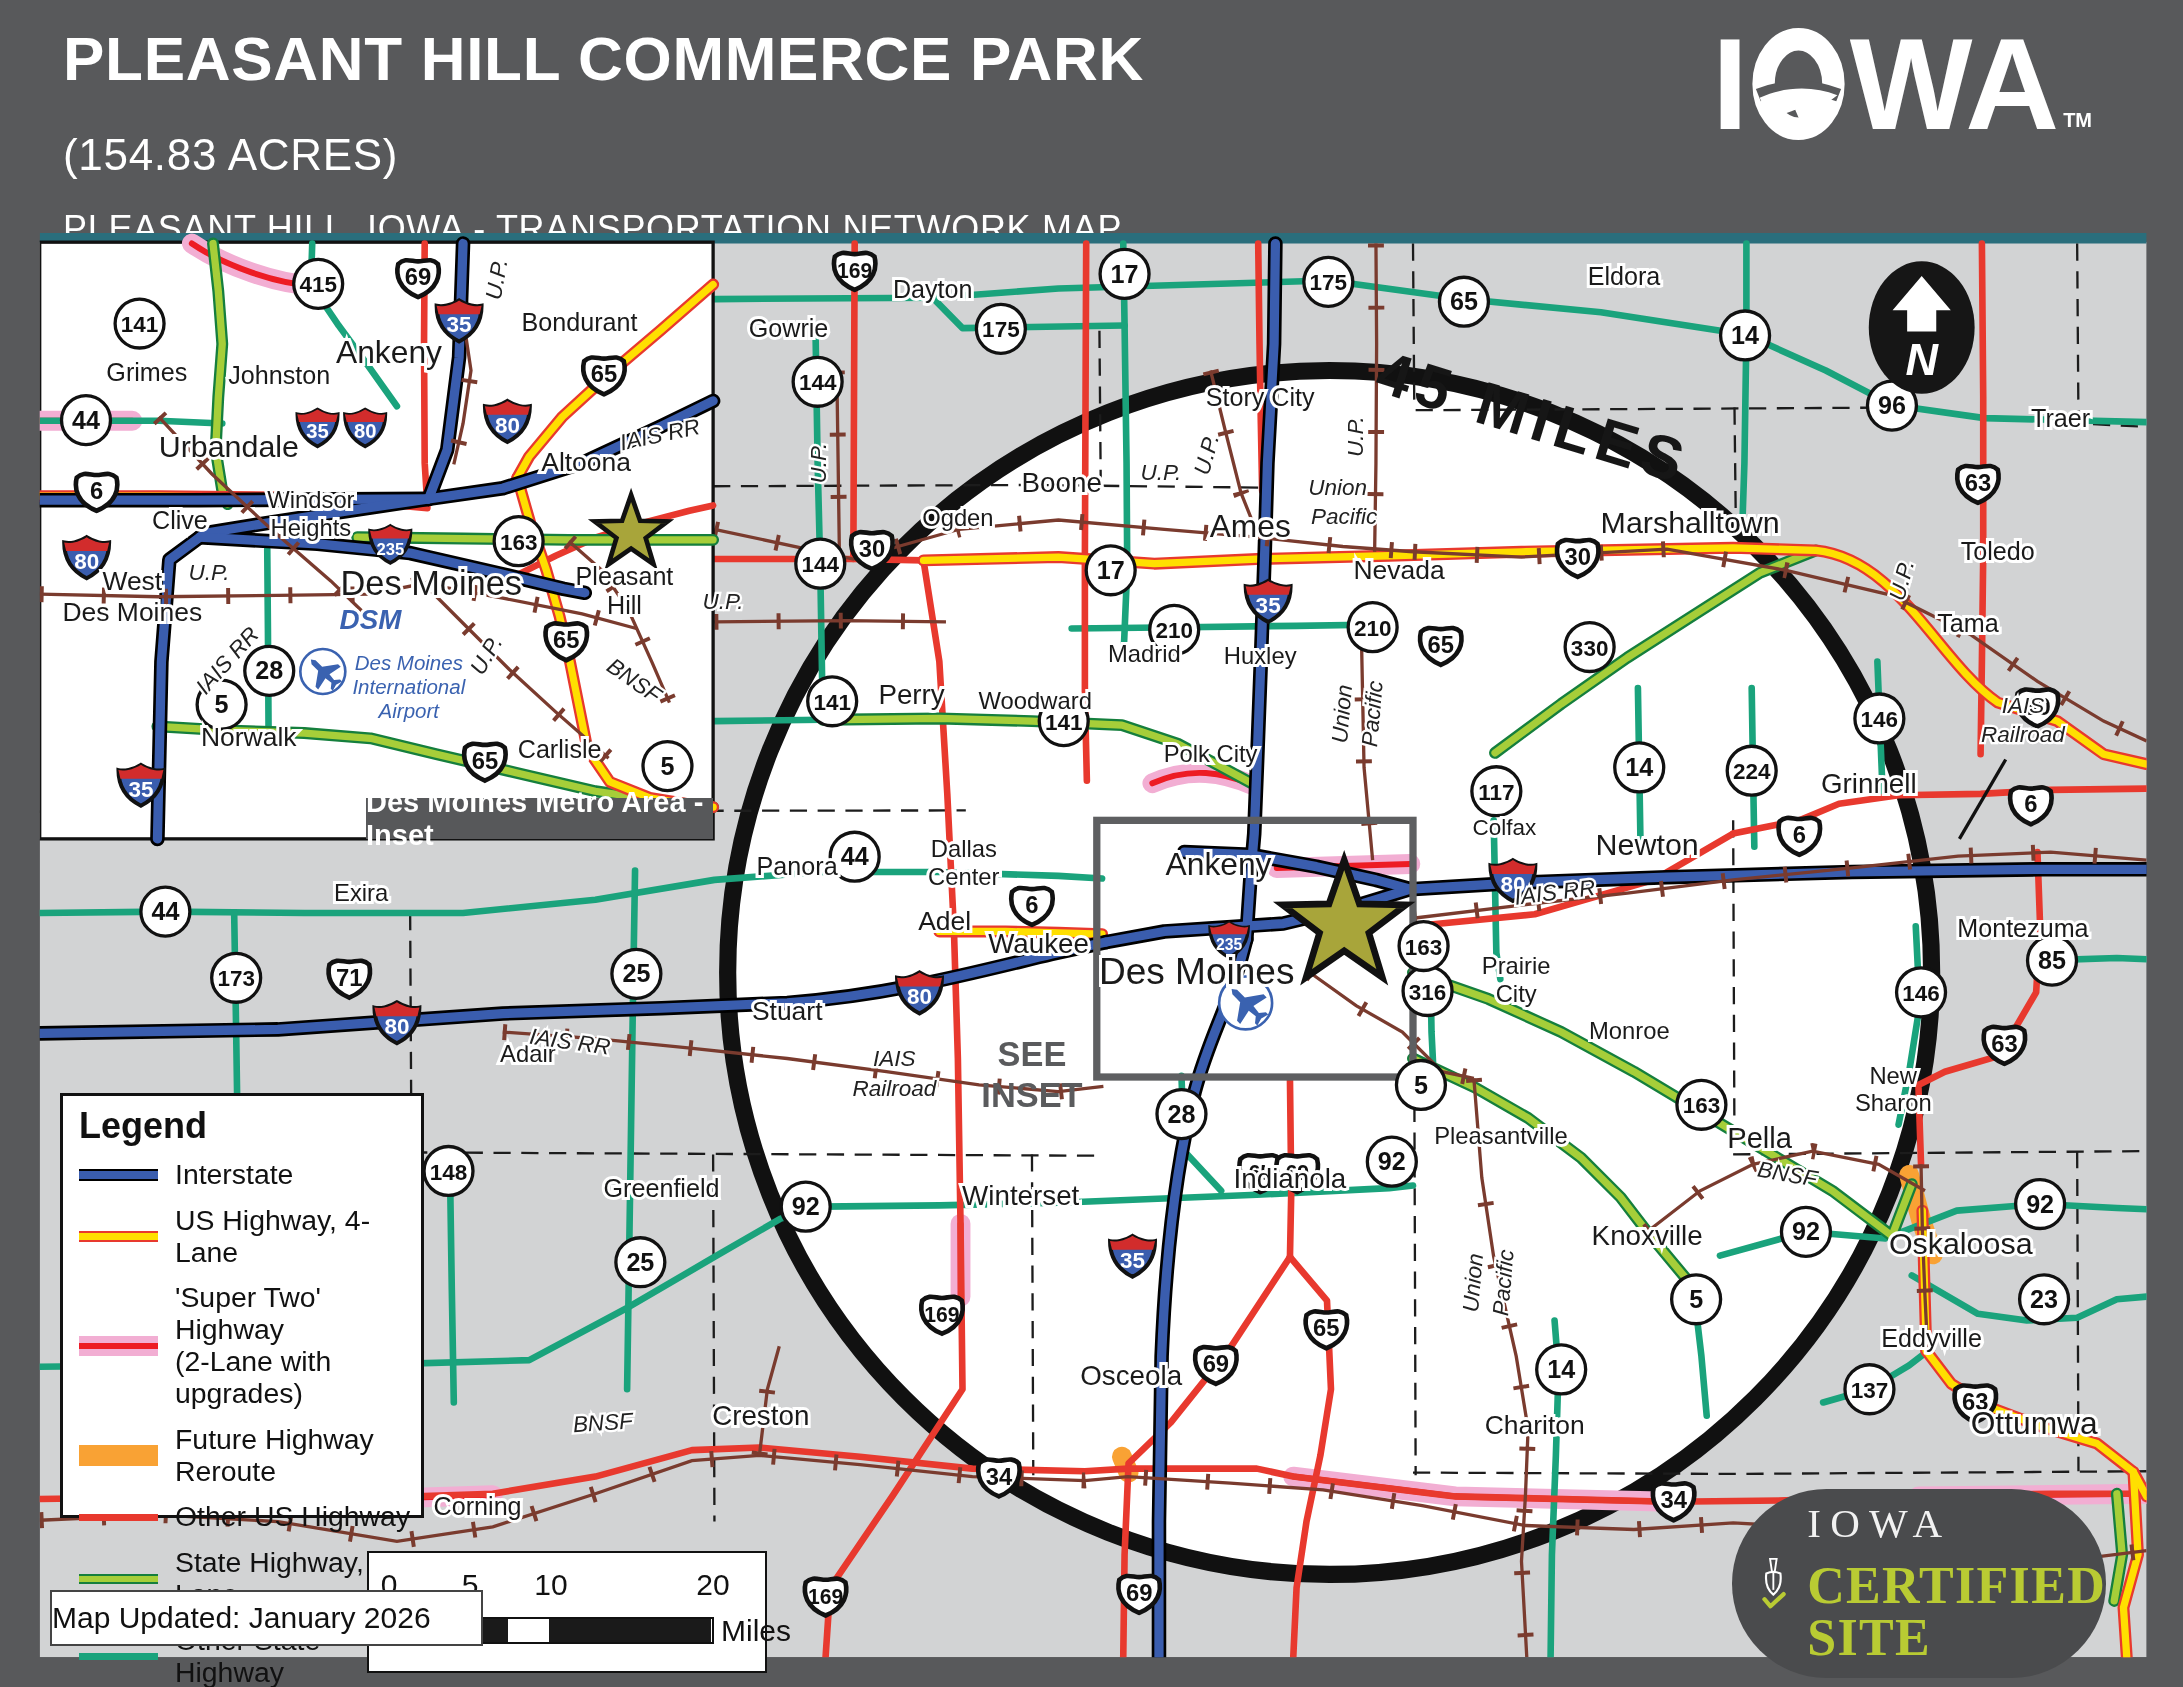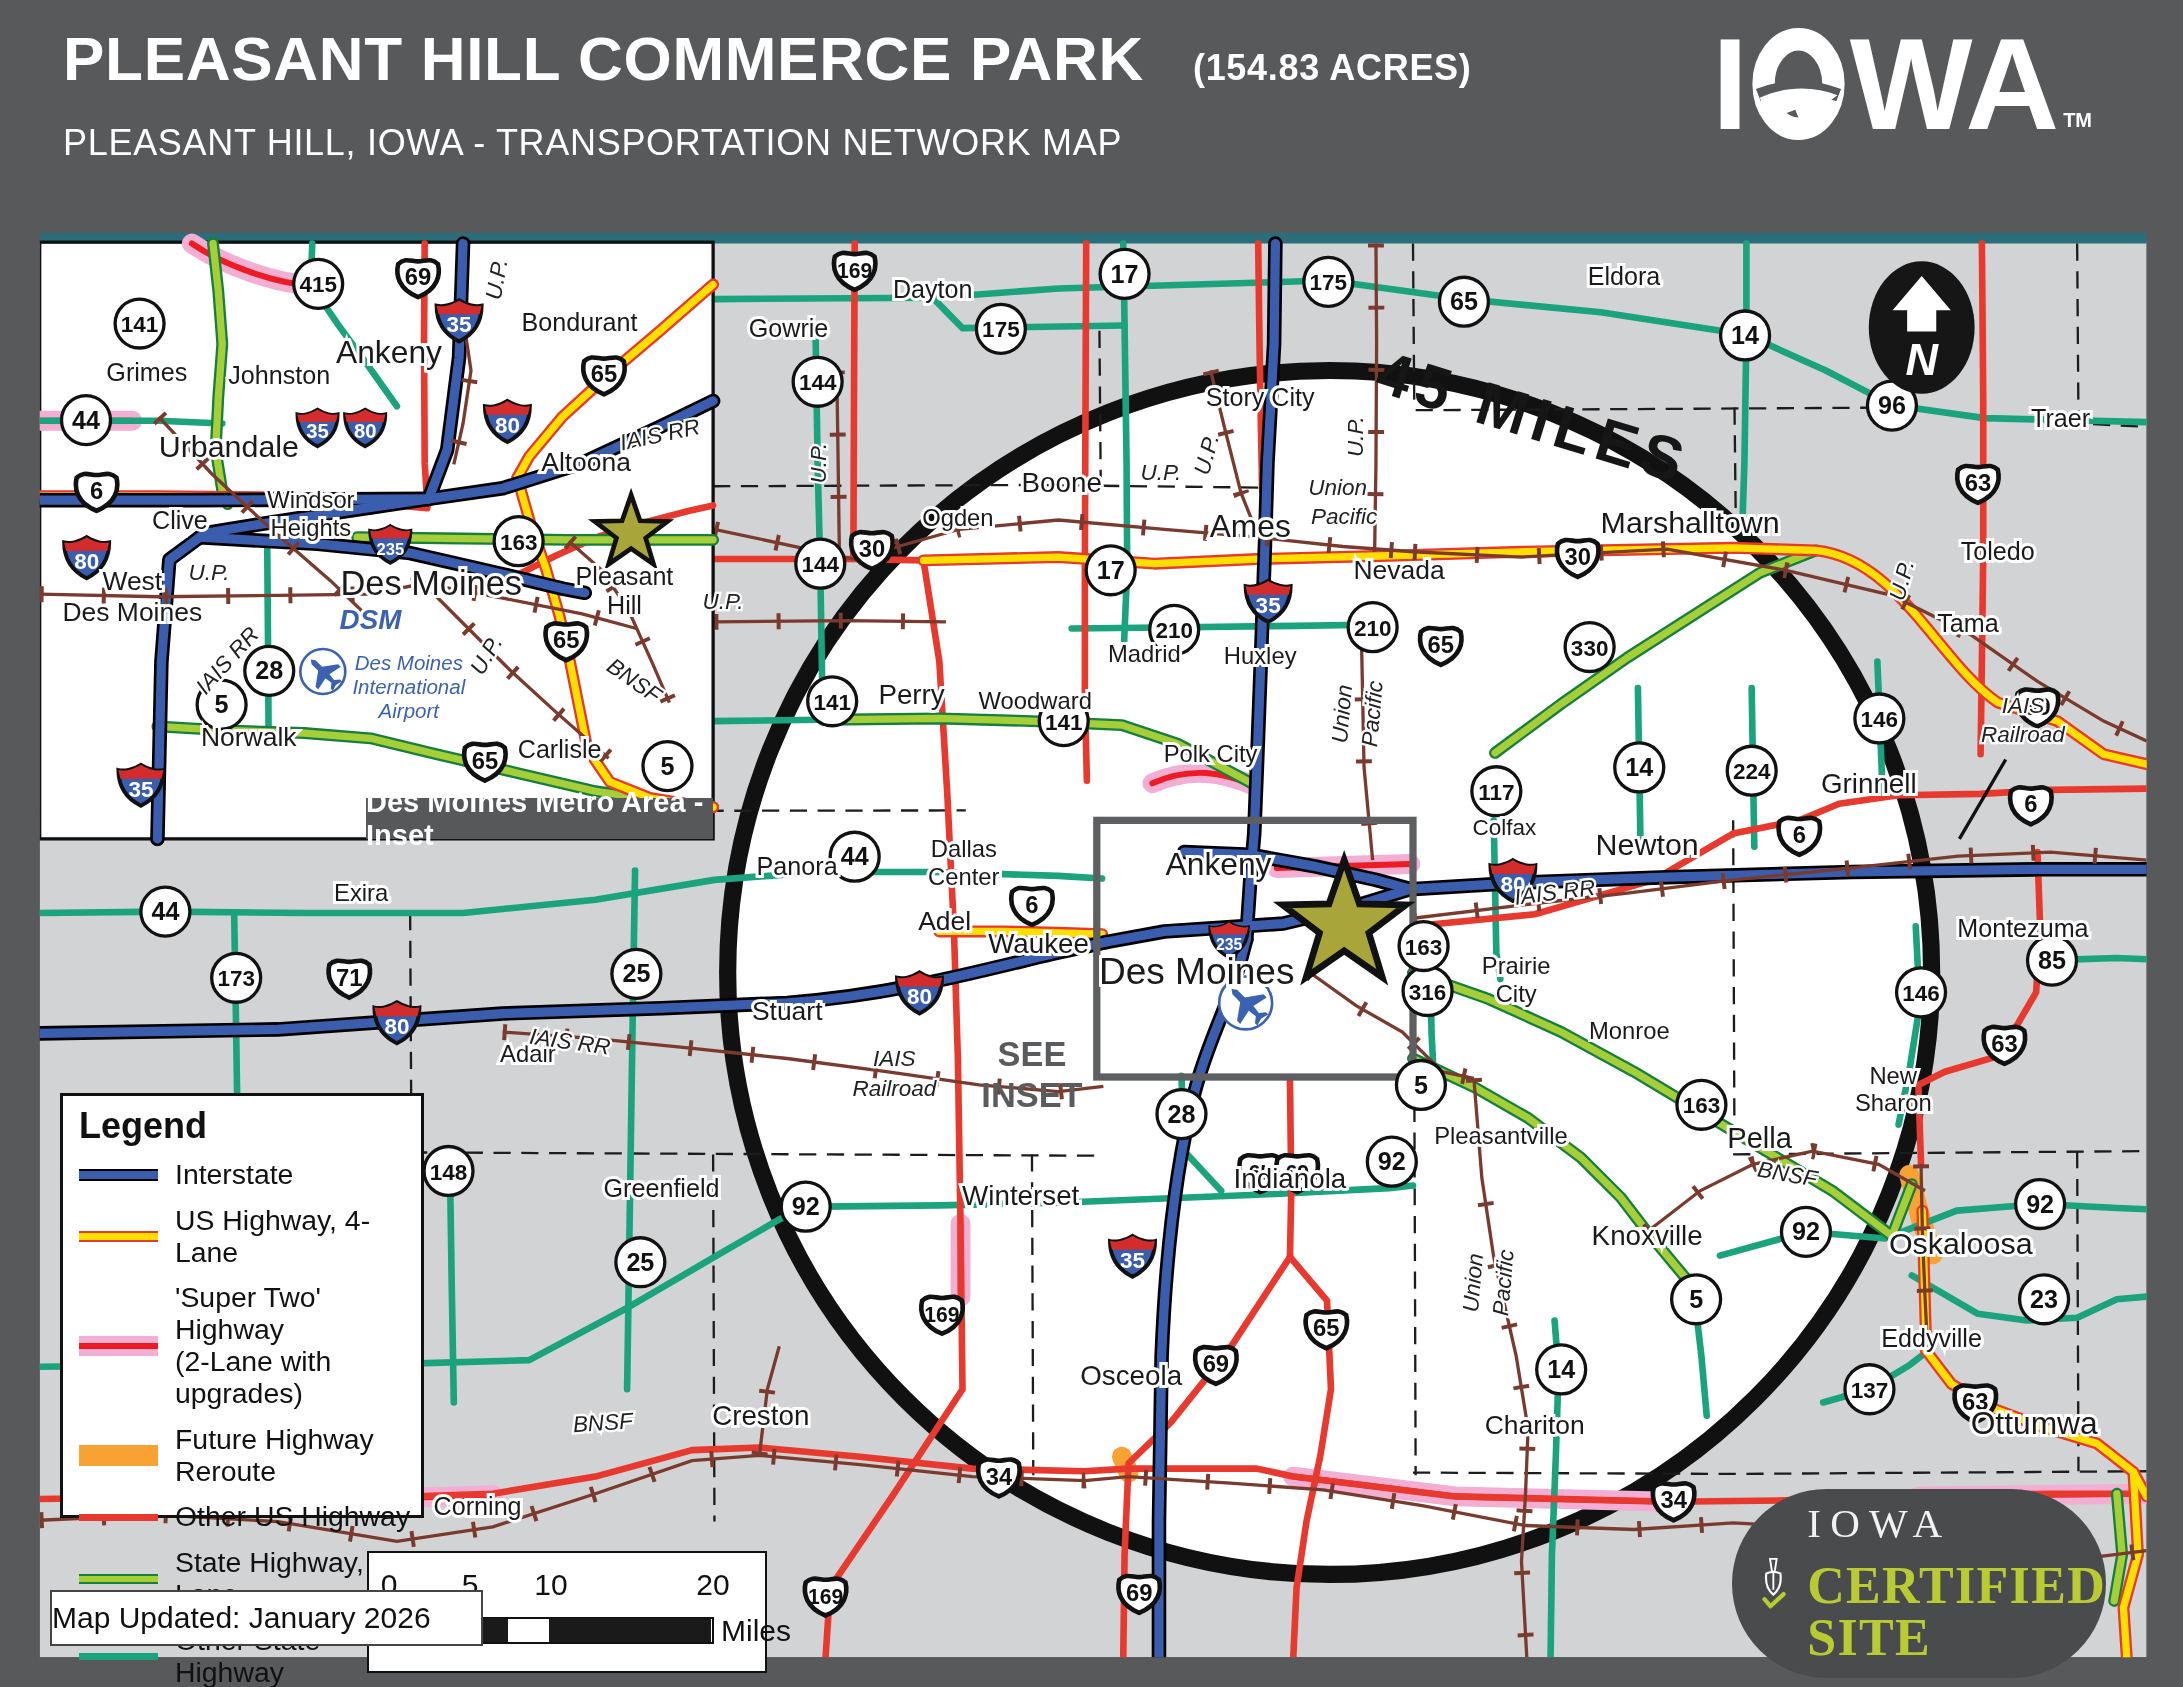--- a/index.html
+++ b/index.html
@@ -1,23 +1,23 @@
 <!DOCTYPE html>
 <html style="font-size:10.6px"><head>
 <meta charset="utf-8">
 <style>
   html,body{margin:0;padding:0;}
   body{width:2183px;height:1687px;position:relative;overflow:hidden;background:#58595b;
        font-family:"Liberation Sans",sans-serif;}
   
   .header{position:absolute;left:0;top:0;width:2183px;height:233px;}
   .title-block{position:absolute;left:63px;top:22.5px;color:#fff;}
-  .title-row{display:flex;align-items:baseline;gap:49px;}
+  .title-row{display:flex;align-items:baseline;gap:36px;flex-direction:column;}
   .title{font-size:62px;font-weight:bold;letter-spacing:0.7px;margin:0;white-space:nowrap;}
-  .acres{font-size:36px;font-weight:bold;letter-spacing:0.7px;}
+  .acres{font-size:44px;font-weight:normal;letter-spacing:0.7px;}
   .subtitle{font-size:36px;margin-top:28px;letter-spacing:0.7px;white-space:nowrap;}
   .logo{position:absolute;left:1712px;top:18.5px;width:410px;color:#fff;}
   .logo-word{display:flex;align-items:center;font-size:130px;font-weight:bold;line-height:1;}
   .logo-word .tm{font-size:20px;font-weight:bold;align-self:flex-end;margin:0 0 18.5px 4px;}
   .logo-oswoosh{margin:0 1.3px;}
   .logo-tagline{margin-top:6.6px;border-top:4.6px solid #fff;padding-top:8px;
                 font-size:32px;font-weight:bold;letter-spacing:0.7px;text-align:center;width:390px;}
   
   .inset-label{position:absolute;left:366px;top:798px;width:347px;height:41px;background:#57585a;
                color:#fff;font-weight:bold;font-size:29px;display:flex;align-items:center;justify-content:center;}

